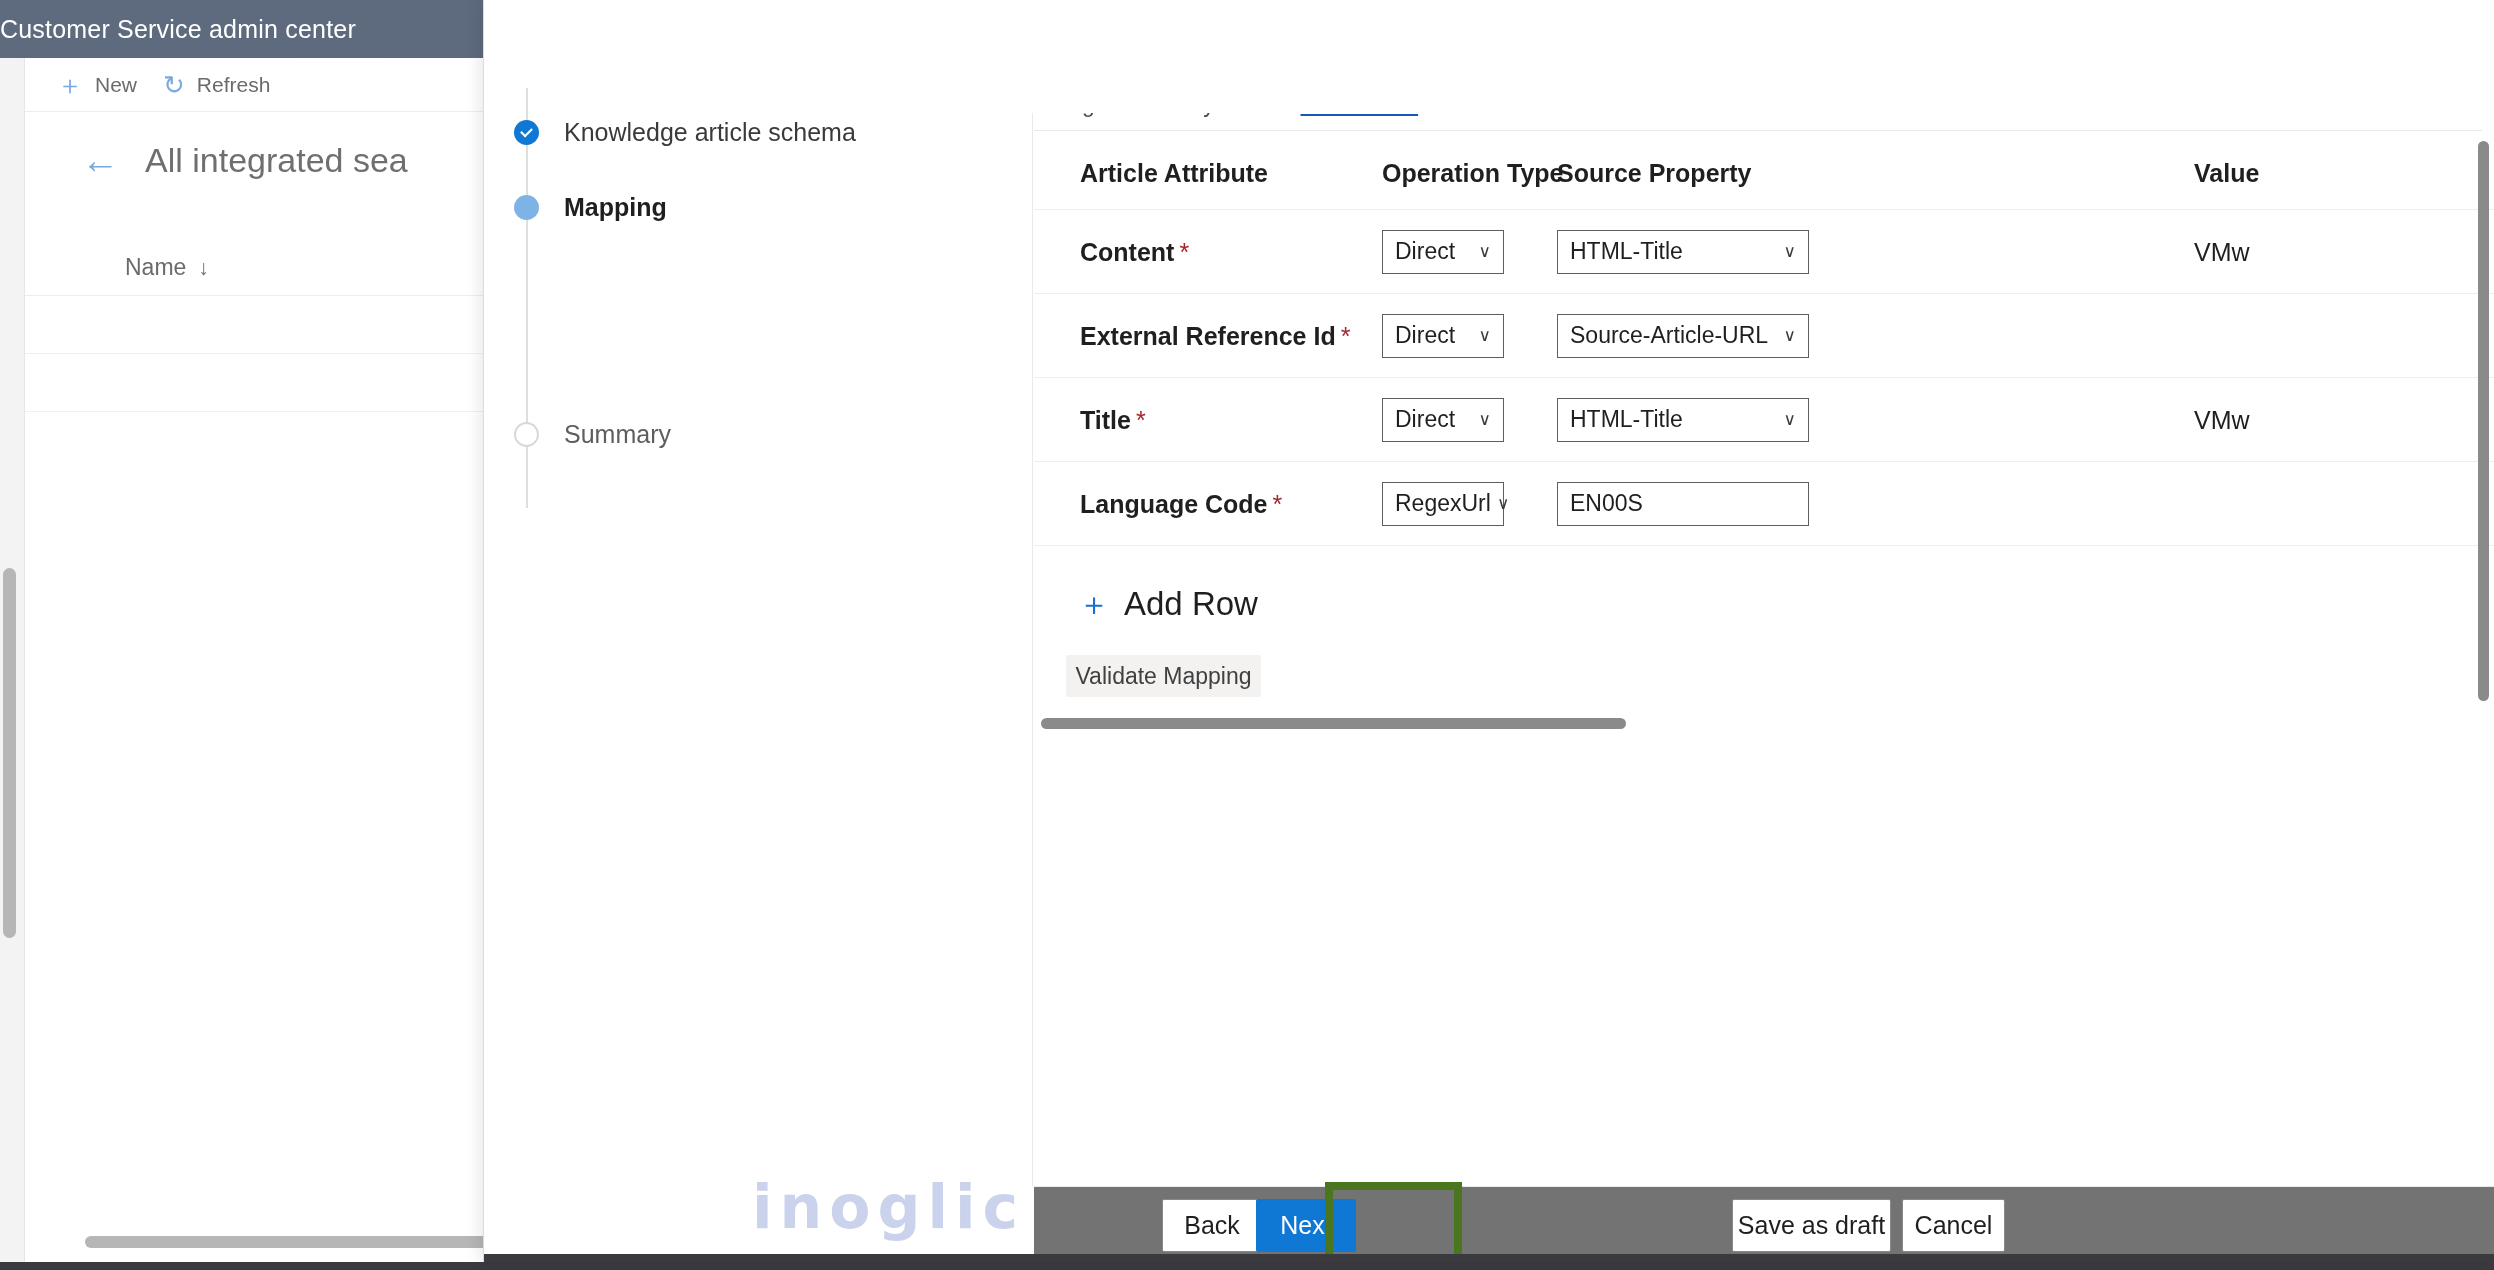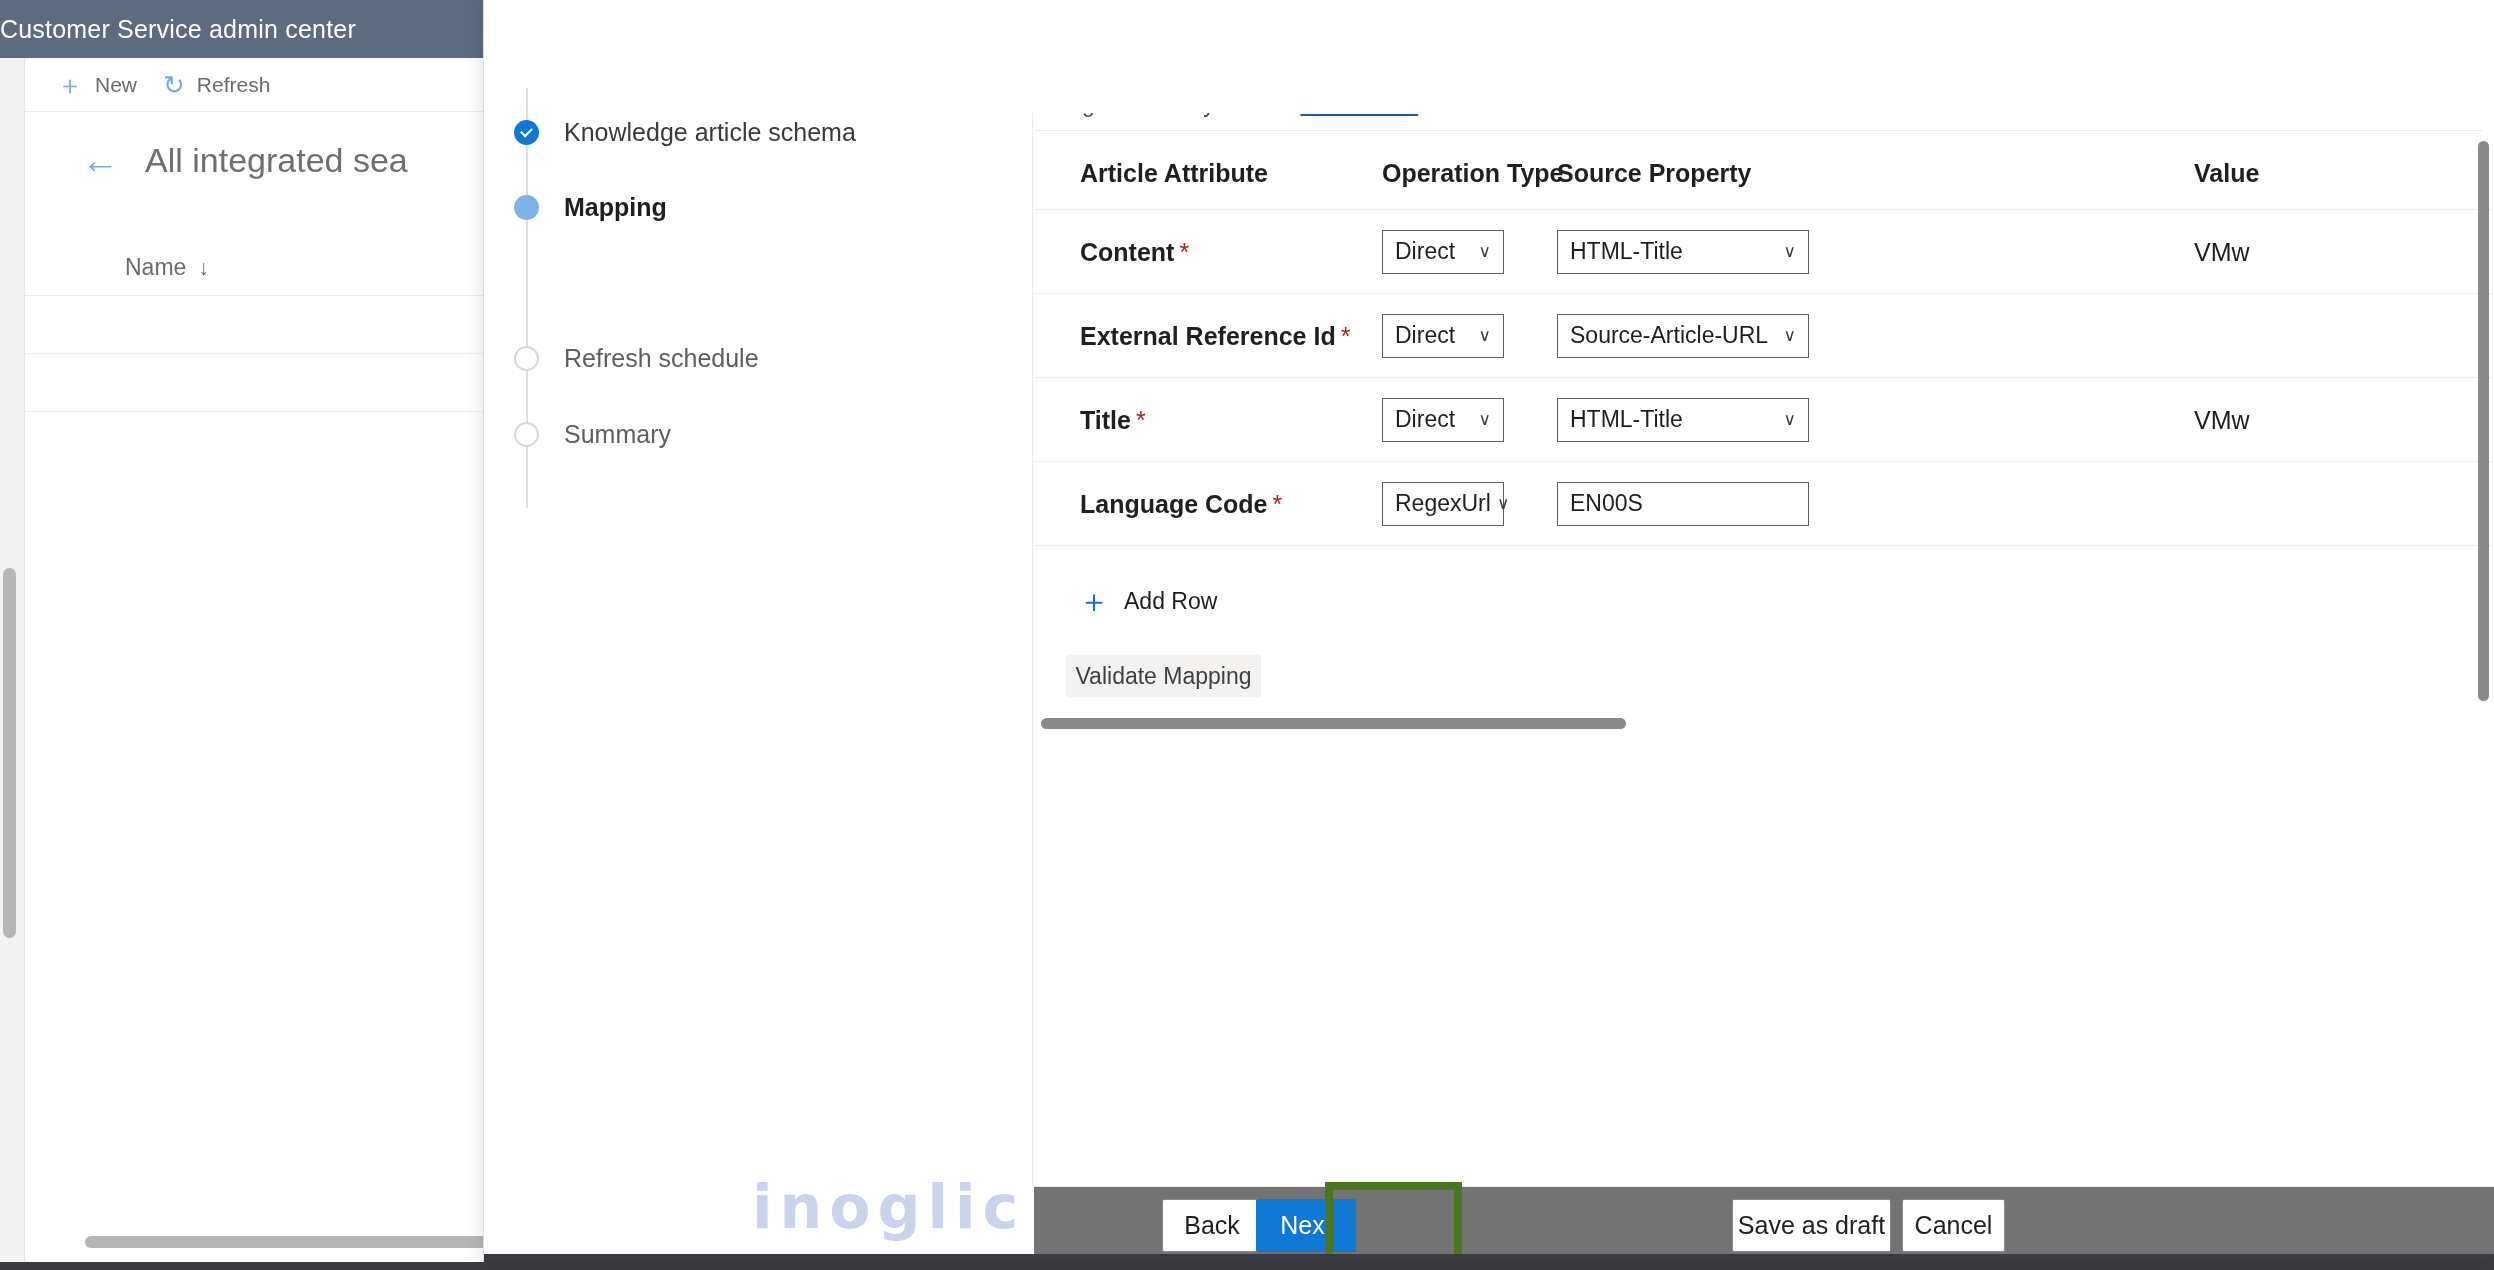--- a/index.html
+++ b/index.html
@@ -332,21 +332,21 @@
 
   #add-row {
     position: absolute;
     left: 44px; top: 472px;
     display: flex;
     align-items: center;
     gap: 14px;
     cursor: pointer;
   }
   #add-row .plus { color: #1a71cd; font-size: 32px; line-height: 1; font-weight: 300; }
-  #add-row .lbl  { font-size: 23px; color: #201f1e; }
+  #add-row .lbl  { font-size: 33px; color: #201f1e; }
 
   #validate-btn {
     position: absolute;
     left: 32px; top: 542px;
     width: 195px; height: 42px;
     background: #f3f2f1;
     border: none;
     color: #404040;
     font-size: 23px;
     font-family: inherit;
@@ -495,24 +495,20 @@
     <div class="wizard-step" style="top:-5px">
       <span class="step-dot done"></span>
       <span class="step-label">Knowledge article schema</span>
     </div>
 
     <div class="wizard-step" style="top:70px">
       <span class="step-dot current"></span>
       <span class="step-label current">Mapping</span>
     </div>
 
-    <div class="wizard-step" style="top:221px">
-      <span class="step-dot pending"></span>
-      <span class="step-label pending">Refresh schedule</span>
-    </div>
 
     <div class="wizard-step" style="top:297px">
       <span class="step-dot pending"></span>
       <span class="step-label pending">Summary</span>
     </div>
   </div>
 
   <div id="content-pane">
 
     <div id="intro-clip">

